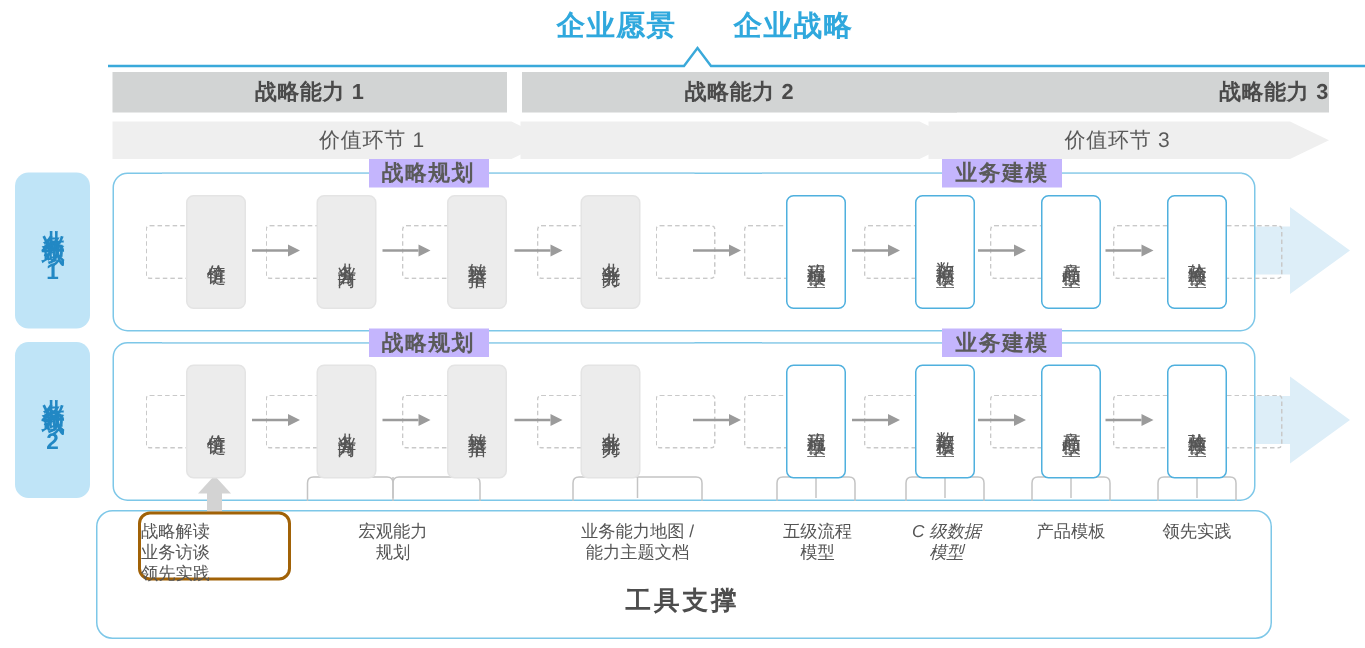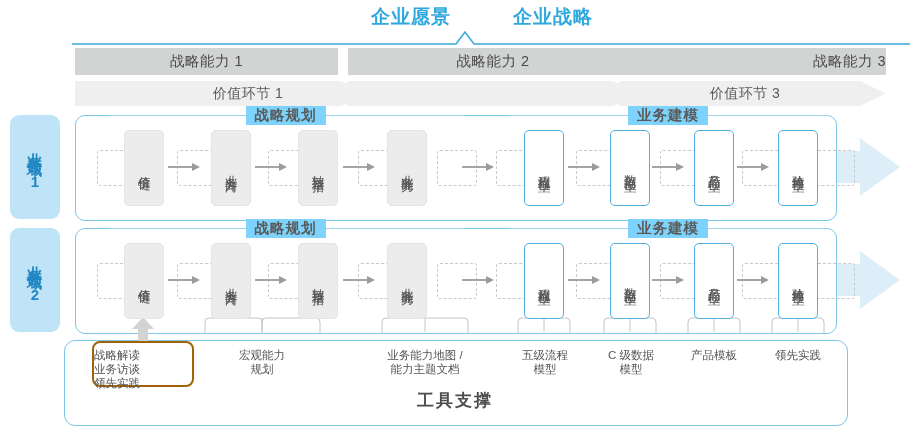--- a/index.html
+++ b/index.html
@@ -18,37 +18,37 @@
   .top-title{
     position:absolute;
     top:4px;
     font-size:19px;
     font-weight:bold;
     color:#2fa8dd;
     letter-spacing:1px;
     white-space:nowrap;
   }
   #vision-title{left:371px;}
-  #strategy-title{left:489px;margin-left:24px;}
+  #strategy-title{left:489px;}
 
   
   #top-line{
     position:absolute;
     left:72px;top:28px;
     width:838px;height:22px;
   }
 
   
   .cap-cell{
     position:absolute;
     top:48px;height:27px;
     background:#d2d4d4;
     color:#4a4a4a;
     font-size:14.5px;
-    font-weight:normal;
+    font-weight:bold;
     display:flex;align-items:center;justify-content:center;
     letter-spacing:.5px;
   }
   
   #value-band{
     position:absolute;
     left:75px;top:81px;
     width:812px;height:25px;
   }
   .value-label{
@@ -115,21 +115,21 @@
     height:18px;
     display:flex;align-items:center;
     z-index:5;
   }
   .sec-head .line{
     height:1px;background:#9ed3ec;flex:1 1 auto;
   }
   .sec-head .txt{
     font-size:14.5px;font-weight:bold;color:#5a5a5a;
     padding:0 9px;white-space:nowrap;letter-spacing:1px;
-    background:#7dd3fc;
+    background:#c4b5fd;
   }
 
   
   .node{
     position:absolute;
     width:38px;height:74px;
     display:flex;align-items:center;justify-content:center;
     border-radius:5px;
     z-index:3;
   }
@@ -433,21 +433,21 @@
   </div>
   <div class="tool-label" style="left:212px;top:348px;width:100px;">
     <span>宏观能力<br>规划</span>
   </div>
   <div class="tool-label" style="left:360px;top:348px;width:130px;">
     <span>业务能力地图 /<br>能力主题文档</span>
   </div>
   <div class="tool-label" style="left:504px;top:348px;width:82px;">
     <span>五级流程<br>模型</span>
   </div>
-  <div class="tool-label" style="left:590px;top:348px;width:82px;">
+  <div class="tool-label" style="left:590px;top:348px;width:82px;font-style:italic;">
     <span>C 级数据<br>模型</span>
   </div>
   <div class="tool-label" style="left:673px;top:348px;width:82px;">
     <span>产品模板</span>
   </div>
   <div class="tool-label" style="left:757px;top:348px;width:82px;">
     <span>领先实践</span>
   </div>
 
   <div id="tool-title">工具支撑</div>

